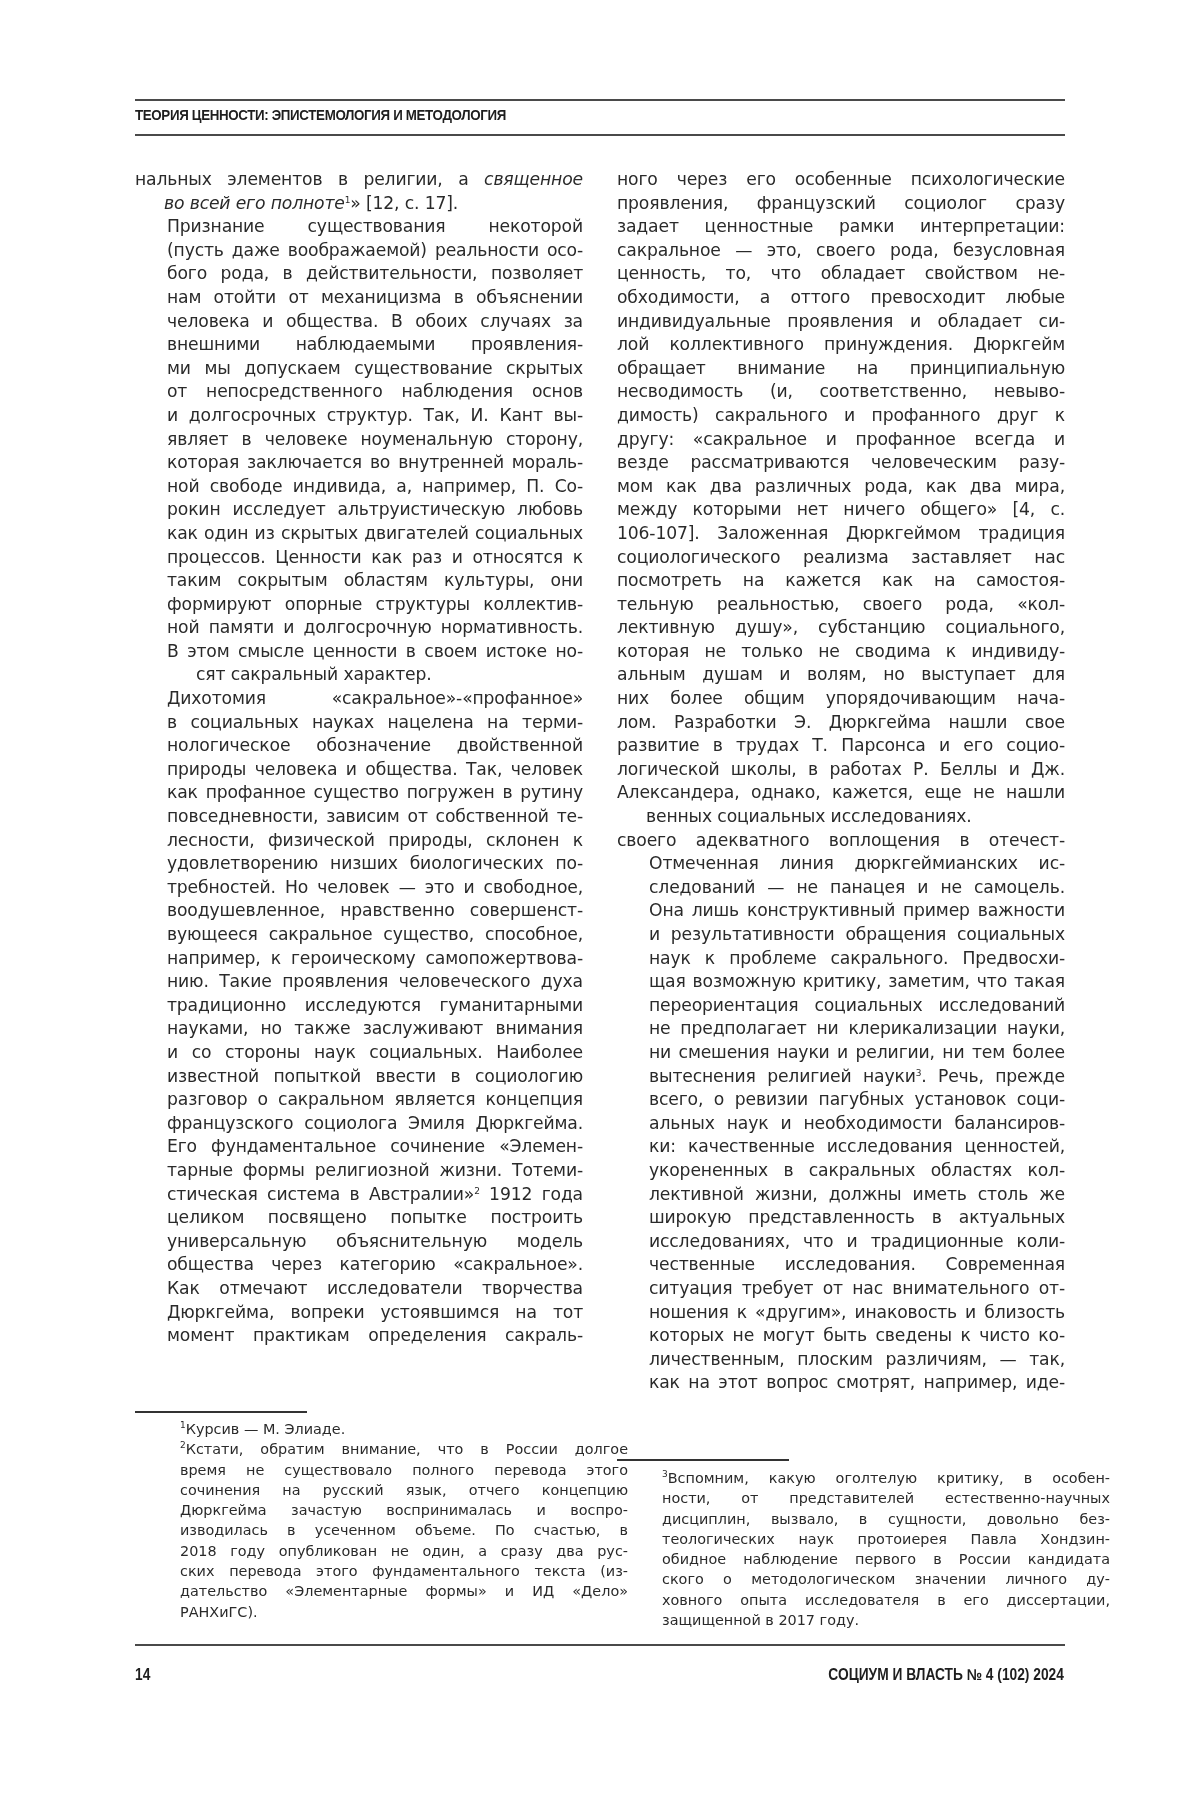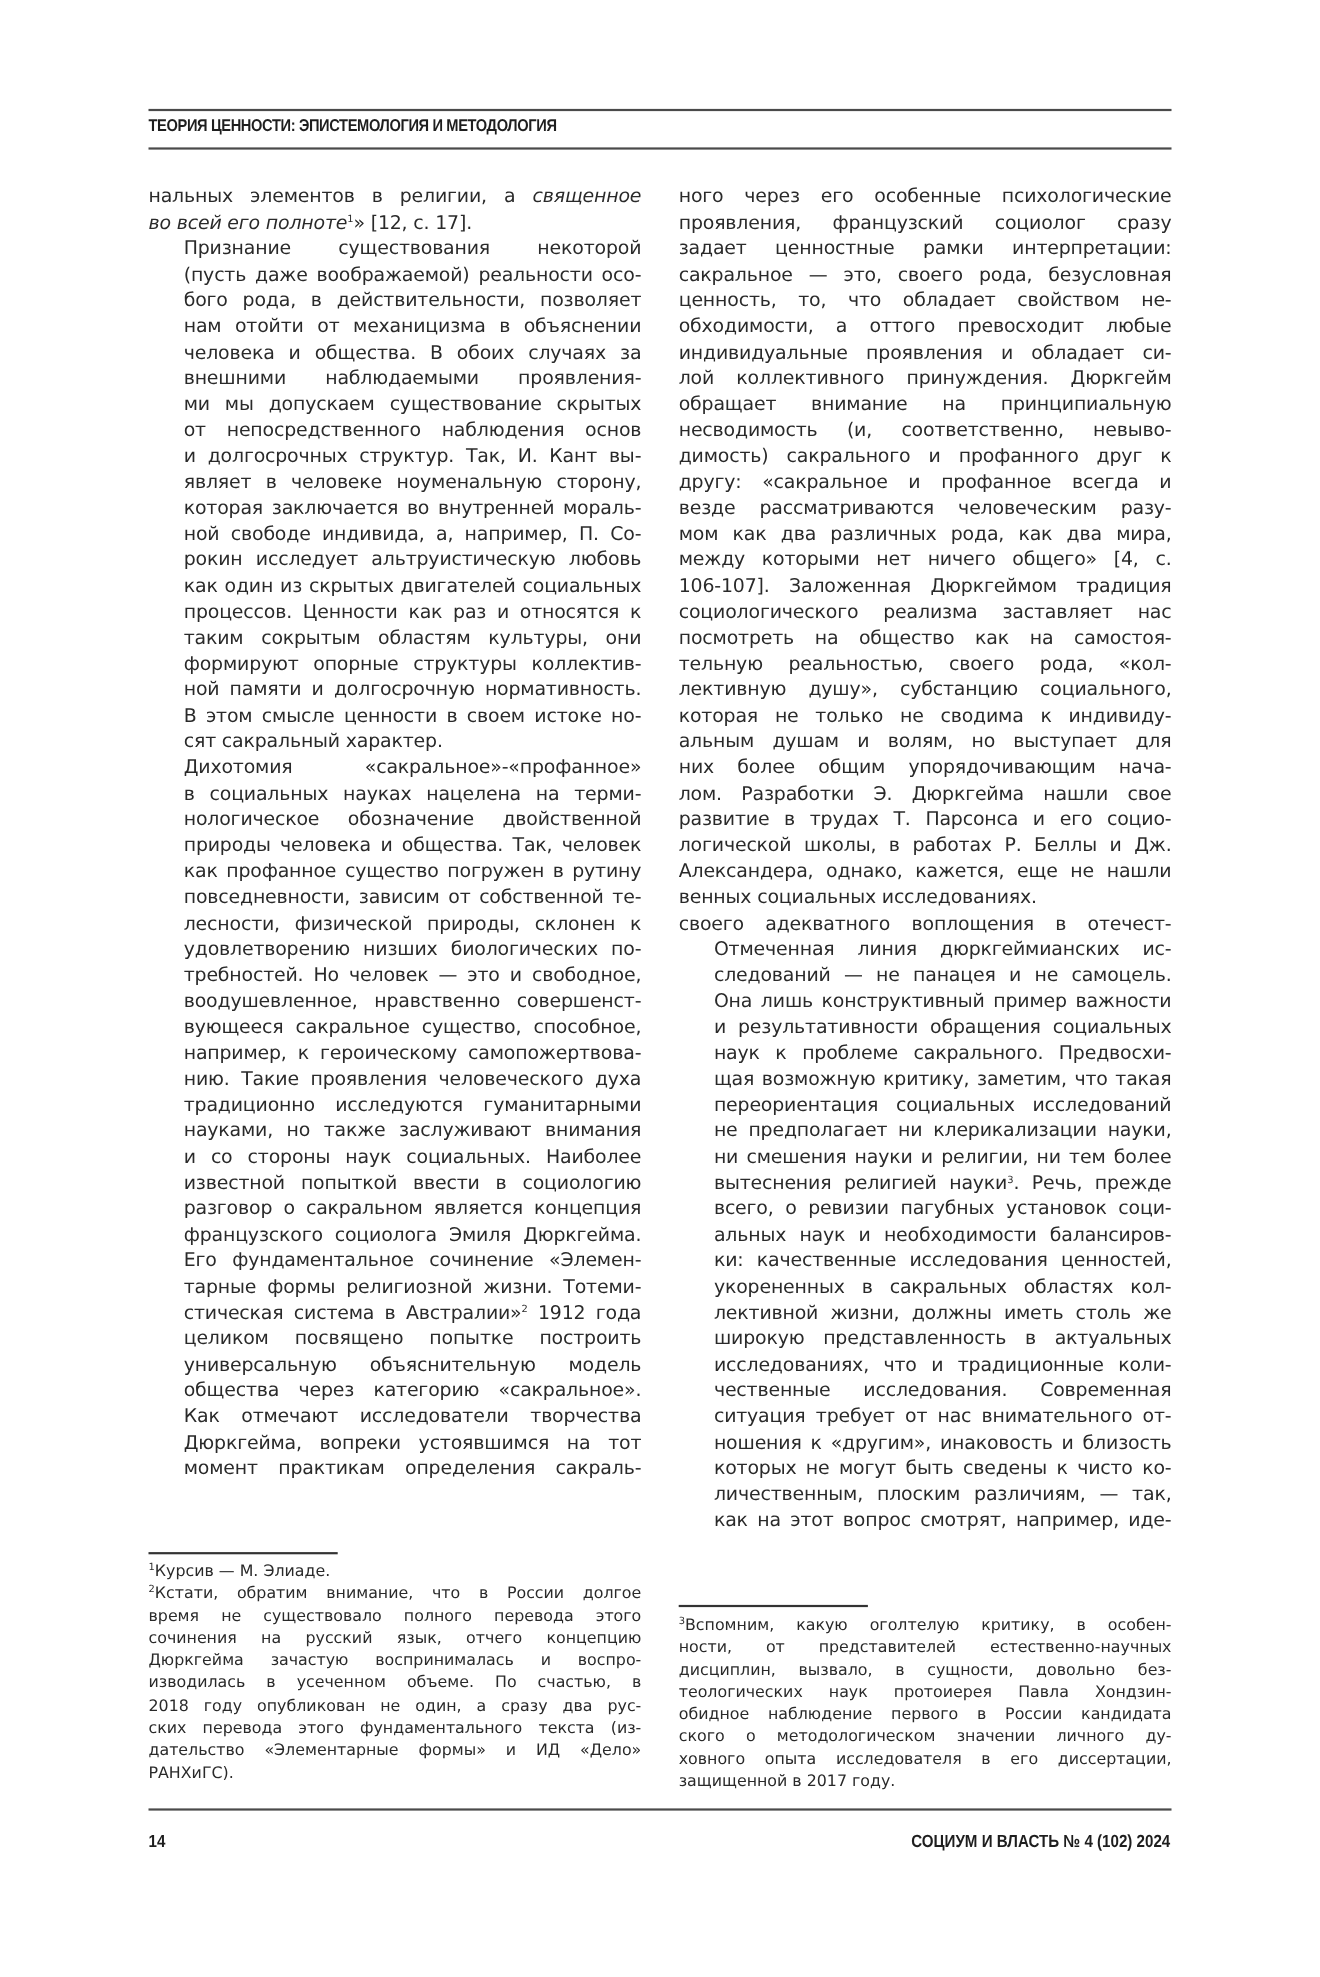--- a/index.html
+++ b/index.html
@@ -9,23 +9,23 @@
   .running-head { position: absolute; left: 135px; top: 106px; font-family: "Liberation Sans", sans-serif;
         font-weight: bold; font-size: 15.5px; letter-spacing: -0.4px; color: #1e1e1e;
         transform: scaleX(0.86); transform-origin: left center; white-space: nowrap; }
   .col { position: absolute; top: 168px; width: 448px; font-size: 17.2px; line-height: 23.6px;
          text-align: justify; letter-spacing: -0.15px; }
   .col.left { left: 135px; }
   .col.right { left: 617px; }
   .col p { margin: 0; }
   .col p.indent { text-indent: 32px; }
   .col p .ln { display: block; text-align: justify; text-align-last: justify; white-space: nowrap; }
-  .col p .ln.last { text-align-last: left; }
+  .col p .ln.last { text-align-last: left; margin-left: 29px; }
   .fn-rule { position: absolute; height: 1.5px; width: 172px; background: #333; }
-  .fn { position: absolute; width: 448px; font-size: 14.4px; line-height: 20.3px; }
+  .fn { position: absolute; width: 448px; font-size: 14.4px; line-height: 20.3px; margin-left: 45px; }
   .fn .ln { display: block; text-align: justify; text-align-last: justify; white-space: nowrap; }
   .fn .ln.last { text-align-last: left; }
   sup { font-size: 9px; vertical-align: 6px; line-height: 0; }
   .footer-num, .footer-journal { position: absolute; top: 1666px; font-family: "Liberation Sans", sans-serif;
        font-weight: bold; font-size: 16px; color: #1e1e1e; white-space: nowrap; }
   .footer-num { left: 135px; transform: scaleX(0.86); transform-origin: left center; }
   .footer-journal { right: 136px; transform: scaleX(0.86); transform-origin: right center; }
   em { font-style: italic; }
 </style>
 </head>
@@ -124,21 +124,21 @@
       <span class="ln">лой коллективного принуждения. Дюркгейм</span>
       <span class="ln">обращает внимание на принципиальную</span>
       <span class="ln">несводимость (и, соответственно, невыво-</span>
       <span class="ln">димость) сакрального и профанного друг к</span>
       <span class="ln">другу: «сакральное и профанное всегда и</span>
       <span class="ln">везде рассматриваются человеческим разу-</span>
       <span class="ln">мом как два различных рода, как два мира,</span>
       <span class="ln">между которыми нет ничего общего» [4, с.</span>
       <span class="ln">106-107]. Заложенная Дюркгеймом традиция</span>
       <span class="ln">социологического реализма заставляет нас</span>
-      <span class="ln">посмотреть на общество как на самостоя-</span>
+      <span class="ln">посмотреть на кажется как на самостоя-</span>
       <span class="ln">тельную реальностью, своего рода, «кол-</span>
       <span class="ln">лективную душу», субстанцию социального,</span>
       <span class="ln">которая не только не сводима к индивиду-</span>
       <span class="ln">альным душам и волям, но выступает для</span>
       <span class="ln">них более общим упорядочивающим нача-</span>
       <span class="ln">лом. Разработки Э. Дюркгейма нашли свое</span>
       <span class="ln">развитие в трудах Т. Парсонса и его социо-</span>
       <span class="ln">логической школы, в работах Р. Беллы и Дж.</span>
       <span class="ln">Александера, однако, кажется, еще не нашли</span>
       <span class="ln last">венных социальных исследованиях.</span>

